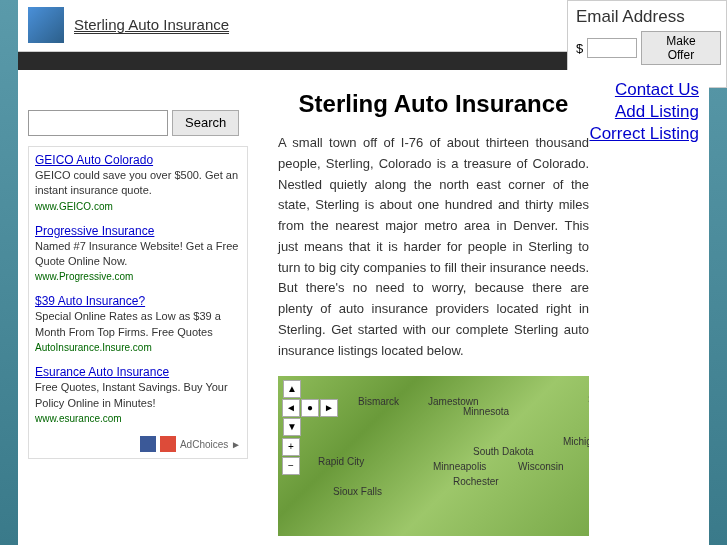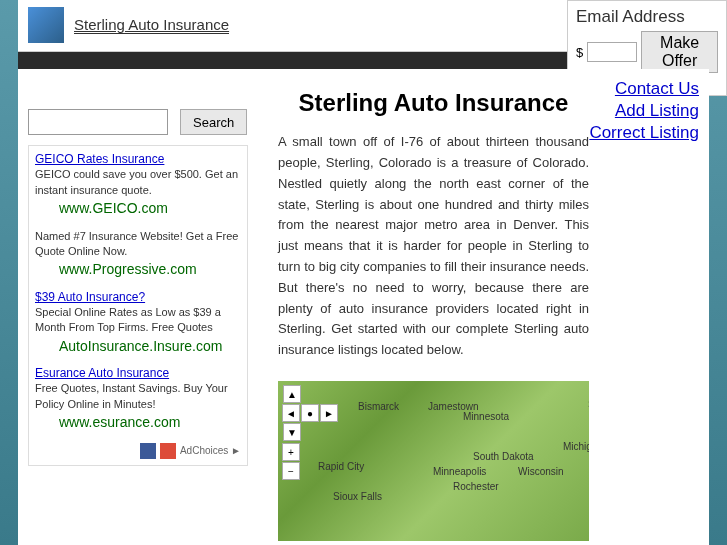--- a/index.html
+++ b/index.html
@@ -44,22 +44,22 @@
     #domain-widget .dollar { font-size: 13px; }
     #domain-widget .price-input {
       width: 50px;
       border: 1px solid #aaa;
       padding: 2px 3px;
       font-size: 12px;
     }
     #domain-widget .make-offer-btn {
       background: #e8e8e8;
       border: 1px solid #aaa;
-      padding: 2px 6px;
-      font-size: 16px;
+      padding: 2px 24px;
+      font-size: 12px;
       cursor: pointer;
     }
     #domain-widget .buy-domain {
       display: block;
       color: #0000cc;
       text-decoration: underline;
       font-size: 13px;
       font-weight: bold;
       text-align: center;
       cursor: pointer;
@@ -88,21 +88,21 @@
       padding: 10px;
       flex-shrink: 0;
     }
 
     
     #search-area {
       display: flex;
       align-items: center;
       margin-bottom: 10px;
       margin-top: 30px;
-      gap: 12px;
+      gap: 4px;
     }
     #search-input {
       width: 140px;
       height: 26px;
       border: 1px solid #999;
       padding: 2px 4px;
       font-size: 13px;
     }
     #search-btn {
       padding: 4px 12px;
@@ -115,21 +115,21 @@
 
     
     #ad-block {
       border: 1px solid #ddd;
       padding: 6px;
       font-size: 12px;
     }
     .ad-item { margin-bottom: 10px; }
     .ad-item a { color: #0000cc; text-decoration: underline; font-size: 12px; cursor: pointer; }
     .ad-item p { color: #333; font-size: 11px; line-height: 1.4; margin: 1px 0; }
-    .ad-item .ad-url { color: #006600; font-size: 14px; margin-left: 24px; }
+    .ad-item .ad-url { color: #006600; font-size: 10px; }
     .ad-footer { display: flex; align-items: center; justify-content: flex-end; gap: 4px; margin-top: 4px; }
     .ad-icon-fb { width: 16px; height: 16px; background: #3b5998; display: inline-block; }
     .ad-icon-gplus { width: 16px; height: 16px; background: #dd4b39; display: inline-block; }
     .adchoices { font-size: 10px; color: #666; }
 
     
     #right-sidebar {
       position: absolute;
       right: 10px;
       top: 10px;
@@ -154,21 +154,21 @@
       font-size: 24px;
       font-weight: bold;
       text-align: center;
       margin: 10px 0 15px 0;
       color: #000;
     }
     #page-description {
       font-size: 13px;
       line-height: 1.6;
       color: #333;
-      margin-bottom: 20px;
+      margin-bottom: 14px;
       text-align: justify;
     }
 
     
     #map-section {
       position: relative;
       width: 100%;
       height: 160px;
       background: #c8d8a0;
       overflow: hidden;
@@ -277,25 +277,26 @@
 
     <div id="main">
 
       <div id="left-ads">
         <div id="search-area">
           <input id="search-input" type="text" style="">
           <button id="search-btn">Search</button>
         </div>
         <div id="ad-block">
           <div class="ad-item">
-            <a>GEICO Rates Insurance</a>
+            <a>GEICO Auto Colorado</a>
             <p>GEICO could save you over $500. Get an instant insurance quote.</p>
             <p class="ad-url">www.GEICO.com</p>
           </div>
           <div class="ad-item">
+            <a>Progressive Insurance</a>
             <p>Named #7 Insurance Website! Get a Free Quote Online Now.</p>
             <p class="ad-url">www.Progressive.com</p>
           </div>
           <div class="ad-item">
             <a>$39 Auto Insurance?</a>
             <p>Special Online Rates as Low as $39 a Month From Top Firms. Free Quotes</p>
             <p class="ad-url">AutoInsurance.Insure.com</p>
           </div>
           <div class="ad-item">
             <a>Esurance Auto Insurance</a>

